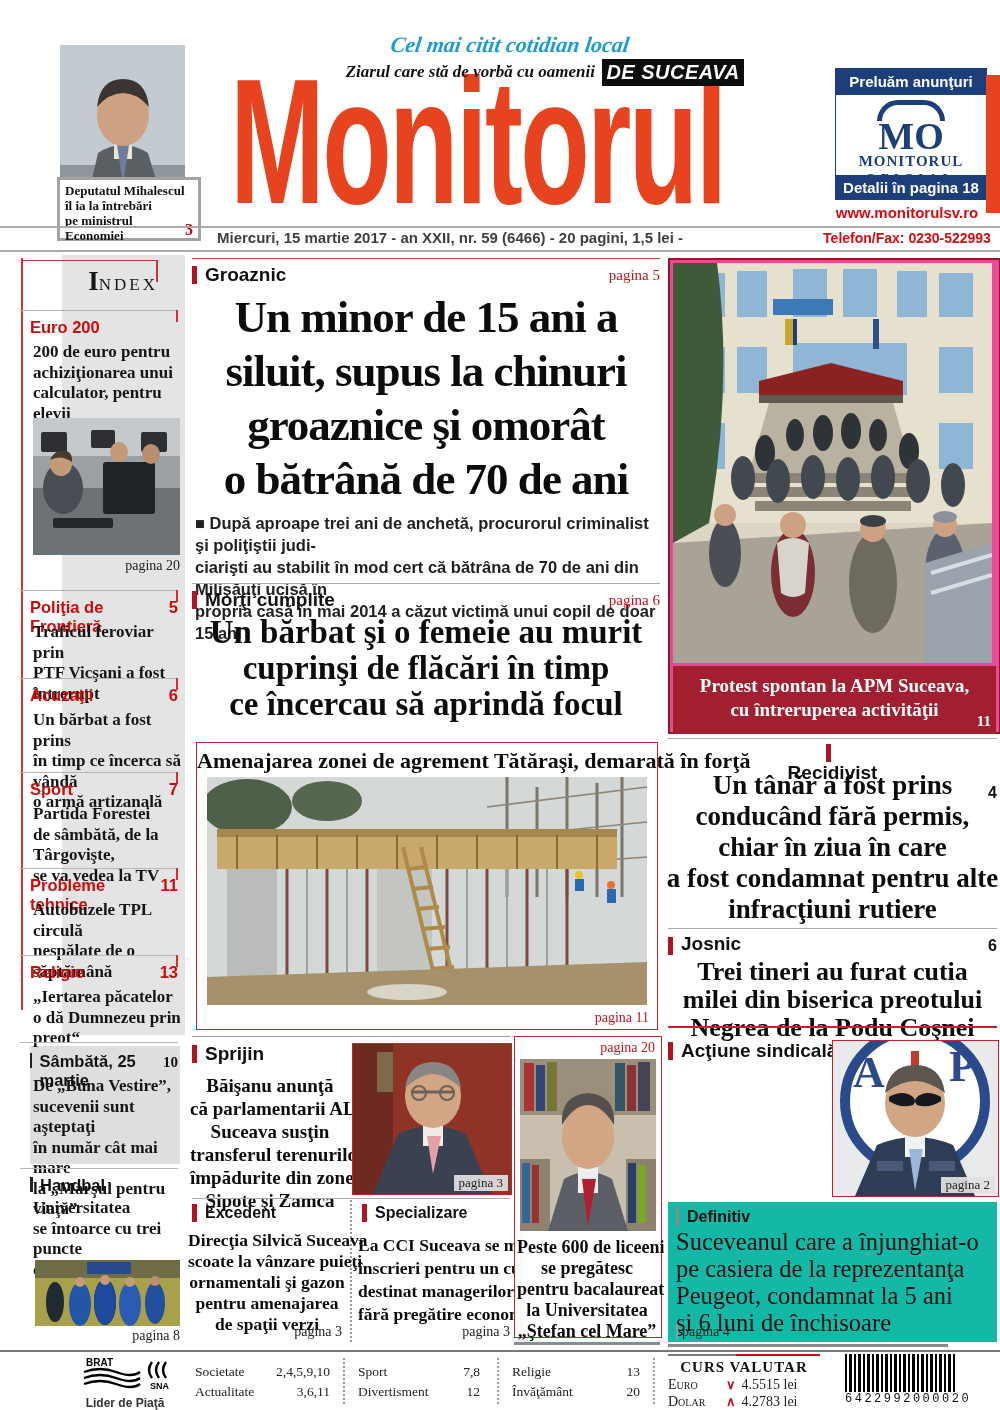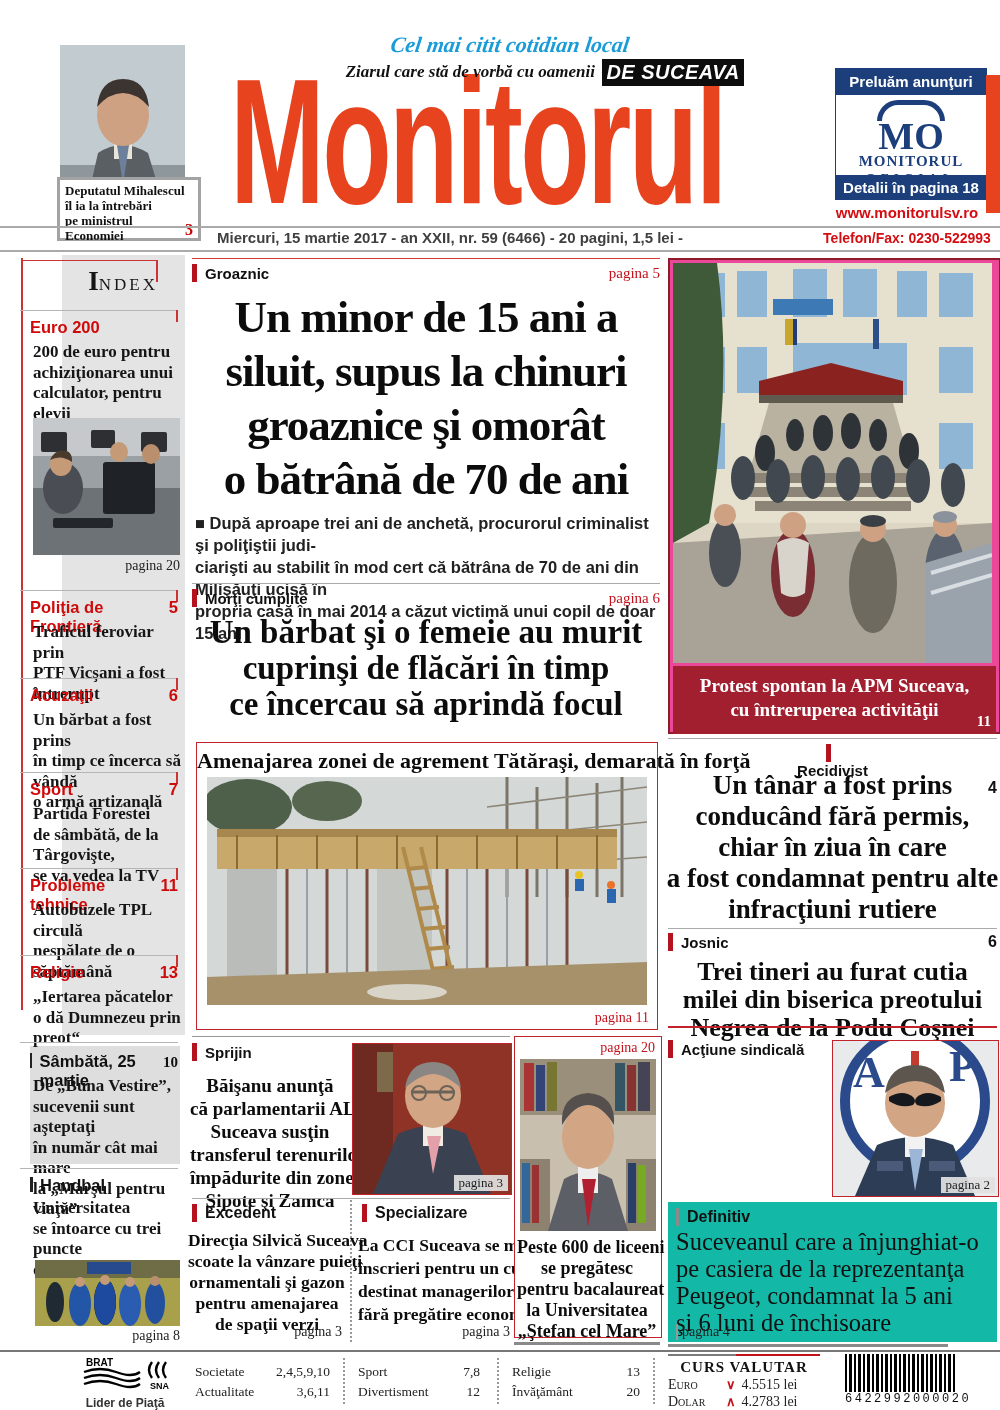--- a/index.html
+++ b/index.html
@@ -42,21 +42,21 @@
   .idx-sep{border-top:1px solid #b5b5b5;}
   .idx-tick{background:#cc3333;}
   .pagina{font-family:"Liberation Serif",serif;font-size:14px;color:#222;text-align:right;}
   .pagina.red{color:#c2121c;}
   .leader{font-weight:bold;font-size:12px;color:#333;text-align:center;}
 
   
   .kicker{display:flex;align-items:center;}
   .kbar{width:5px;height:18px;background:#b5121f;margin-right:8px;}
   .kbar.gray{background:#8a8a8a;width:3px;}
-  .klabel{font-weight:bold;font-size:15px;color:#101010;}
+  .klabel{font-weight:bold;font-size:19px;color:#101010;}
   .kpage{margin-left:auto;font-family:"Liberation Serif",serif;font-size:15px;color:#c2121c;}
   .kpage.dark{color:#111;font-weight:bold;font-family:"Liberation Sans",sans-serif;font-size:16px;}
   .hl{font-family:"Liberation Serif",serif;font-weight:bold;color:#0c0c0c;text-align:center;white-space:nowrap;}
   .deck{font-size:16.5px;line-height:22px;color:#212121;font-weight:600;}
   .photo-box{border:1.5px solid #c2222c;background:#fff;}
   .pg-band{position:absolute;right:3px;bottom:3px;background:rgba(225,225,225,.92);padding:0 5px;
            font-family:"Liberation Serif",serif;font-size:13px;color:#222;}
   .cap-band{background:#a21f30;color:#fff;font-family:"Liberation Serif",serif;font-weight:bold;
             font-size:19px;line-height:24px;text-align:center;}
   .cream{background:#14b8a6;}
@@ -465,21 +465,21 @@
 
   <div class="abs rule" style="left:668px;top:738px;width:329px;height:1px;"></div>
   <div class="abs kicker" style="left:668px;top:744px;width:329px;flex-direction:column;">
     <span class="kbar"></span>
     <span class="klabel">Recidivist</span>
     <span class="kpage dark">4</span>
   </div>
   <div class="abs hl" style="left:664px;top:770px;width:337px;font-size:27px;line-height:31px;">Un tânăr a fost prins<br>conducând fără permis,<br>chiar în ziua în care<br>a fost condamnat pentru alte<br>infracţiuni rutiere</div>
 
   <div class="abs rule" style="left:668px;top:928px;width:329px;height:1px;"></div>
-  <div class="abs kicker" style="left:668px;top:933px;width:329px;">
+  <div class="abs kicker" style="left:668px;top:933px;width:329px;align-items:flex-end;">
     <span class="kbar"></span>
     <span class="klabel">Josnic</span>
     <span class="kpage dark">6</span>
   </div>
   <div class="abs hl" style="left:664px;top:958px;width:337px;font-size:26px;line-height:28px;">Trei tineri au furat cutia<br>milei din biserica preotului<br>Negrea de la Podu Coşnei</div>
 
   <div class="abs" style="left:668px;top:1026px;width:329px;height:2px;background:#c2222c;"></div>
 
   <div class="abs kicker" style="left:668px;top:1040px;width:200px;">
     <span class="kbar"></span>

